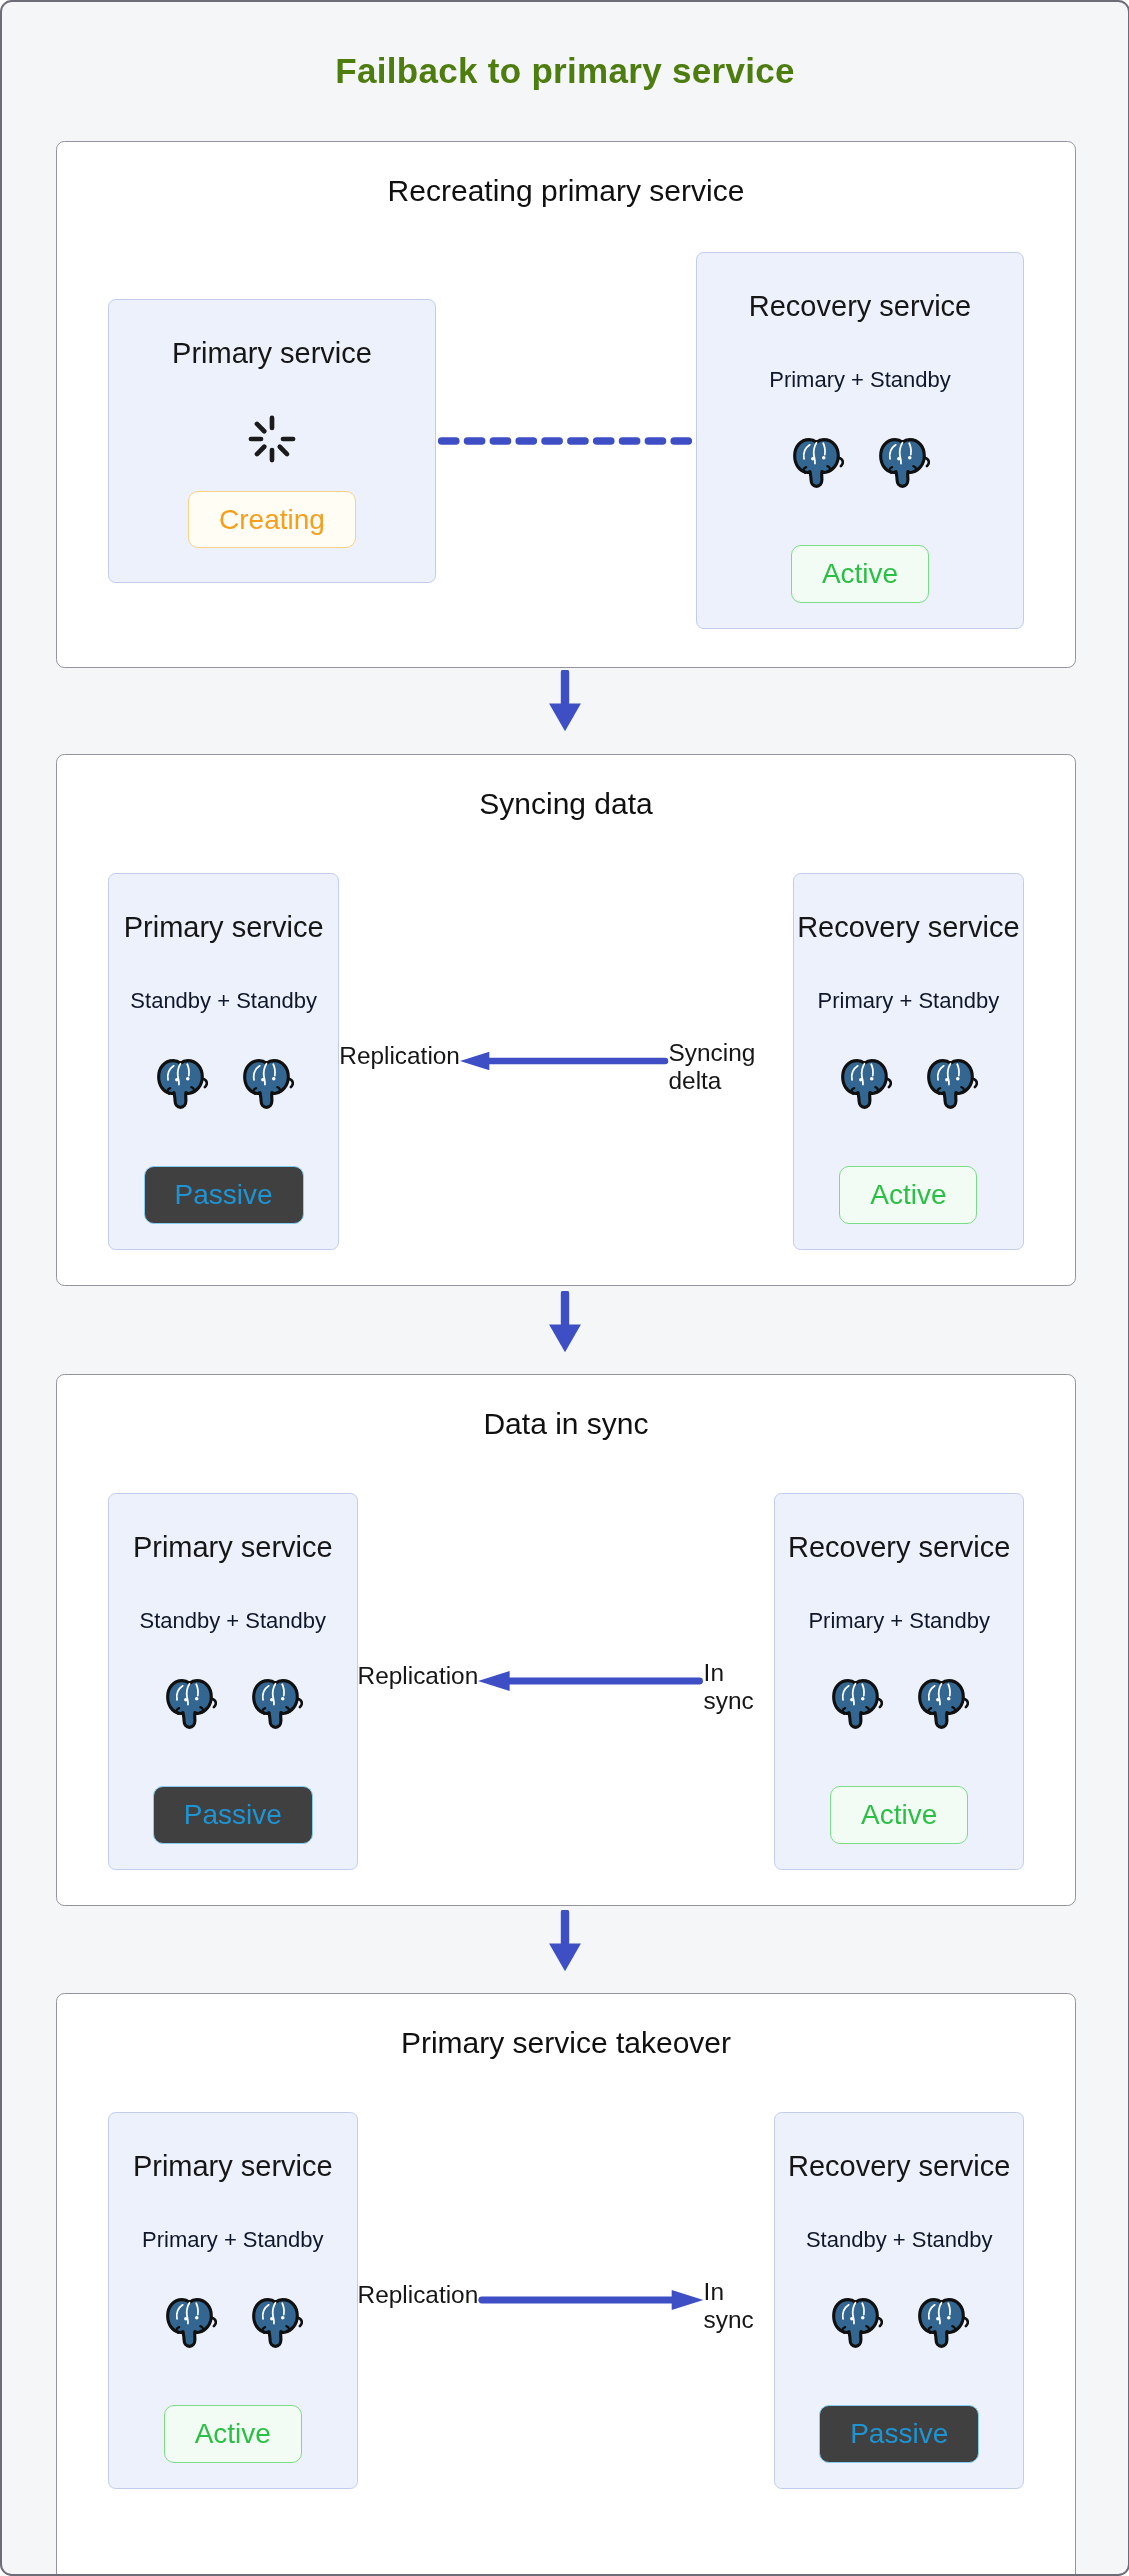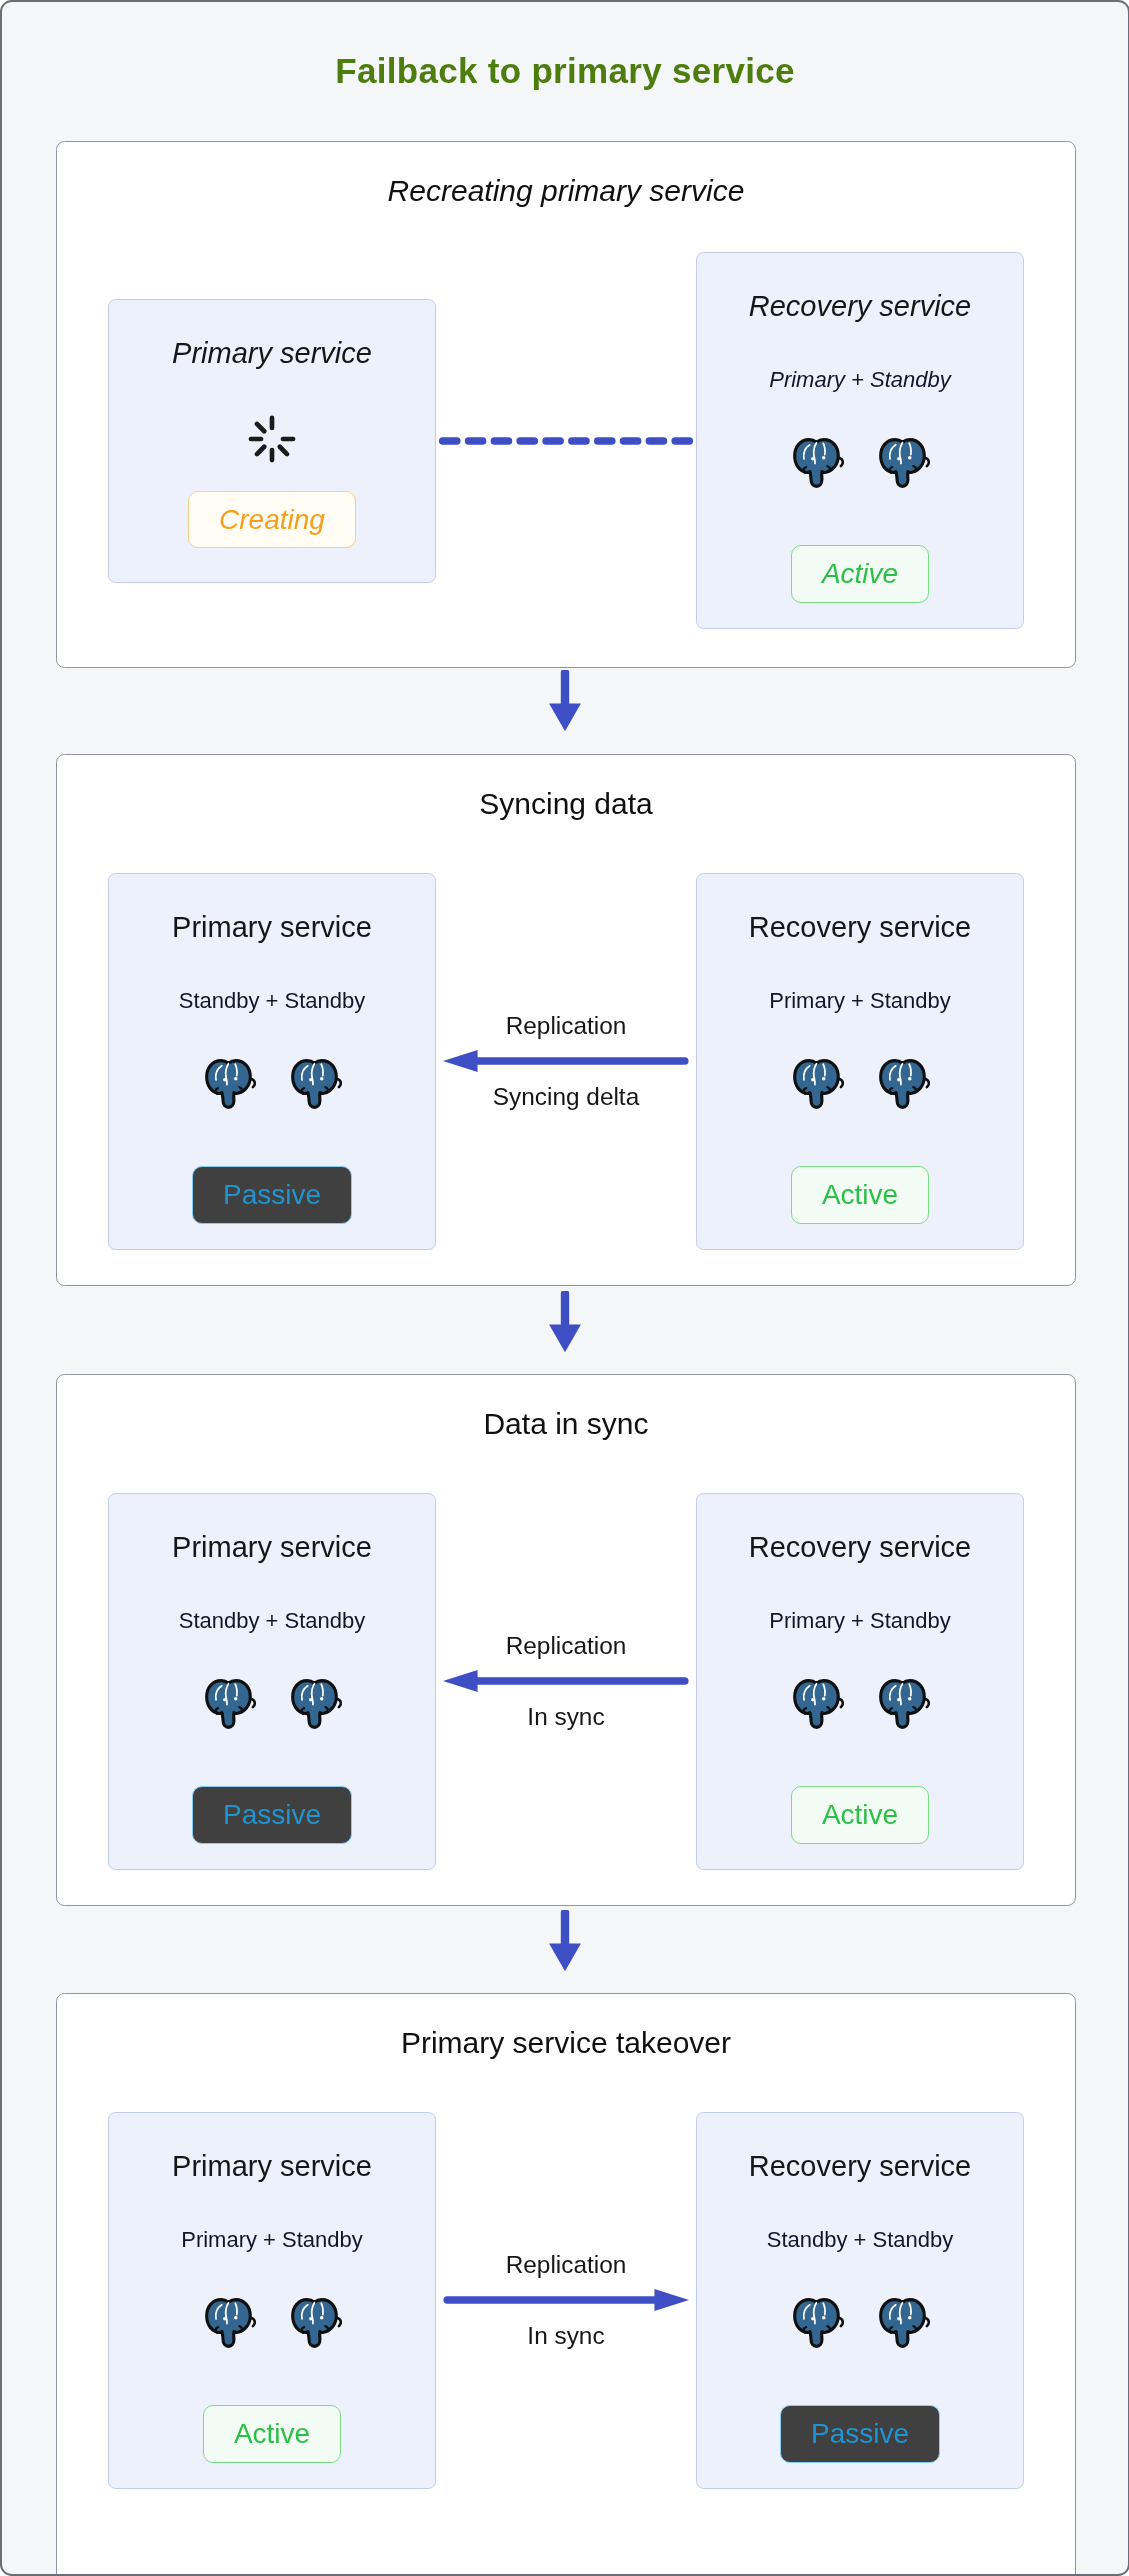--- a/index.html
+++ b/index.html
@@ -11,21 +11,21 @@
     font-family:"Liberation Sans",sans-serif;color:#141414;
   }
   .main-title{
     position:absolute;top:49px;left:0;width:100%;text-align:center;
     font-size:35px;font-weight:600;letter-spacing:0.3px;color:#4d7c0f;
   }
   .stage{
     position:absolute;left:54px;width:1020px;box-sizing:border-box;
     background:#ffffff;border:1.7px solid var(--panel-border,#94949e);border-radius:8.4px;
   }
-  #stage-1{top:139px;height:527px;font-style:italic;}
+  #stage-1{top:139px;height:527px;}
   #stage-2{top:752px;height:532px;}
   #stage-3{top:1372px;height:532px;}
   #stage-4{top:1991px;height:634px;}
   .stage-title{margin-top:32px;text-align:center;font-size:30px;font-weight:500;color:#101010;}
   .row{display:flex;justify-content:space-between;align-items:center;padding:0 51px;margin-top:52px;}
   #stage-1 .row{margin-top:44px;}
 
   .svc{
     width:328px;box-sizing:border-box;display:flex;flex-direction:column;align-items:center;
     background:var(--box-bg,#edf1fb);border:1.3px solid var(--box-border,#c2cdec);border-radius:7.6px;
@@ -41,21 +41,21 @@
 
   .badge{
     margin-top:54px;font-size:28px;line-height:1.2;padding:11px 30px;
     border-radius:10px;border:1.7px solid;background:#fff;
   }
   .svc--creating .badge{margin-top:25px;}
   .badge--creating{color:var(--creating,#f89e1b);border-color:#fad088;background:#fffdf4;}
   .badge--active{color:var(--active,#2abf45);border-color:#7adc87;background:#f3fcf4;}
   .badge--passive{color:var(--passive,#1f94d2);border-color:#85cef2;background:#404040;}
 
-  .connector{flex:1;display:flex;flex-direction:column;align-items:center;color:var(--accent,#3e4ec5);}
+  .connector{flex:1;display:flex;flex-direction:row;align-items:center;color:var(--accent,#3e4ec5);}
   .connector-label{font-size:24.4px;color:#161616;}
   .lbl-top{margin-bottom:10px;}
   .lbl-bottom{margin-top:11.8px;}
   .connector svg{display:block;}
 
   .flow-arrow{position:absolute;left:0;width:100%;display:flex;justify-content:center;color:var(--accent,#3e4ec5);}
   #flow-1{top:668px;} #flow-2{top:1289px;} #flow-3{top:1908px;}
 </style>
 </head>
 <body>

